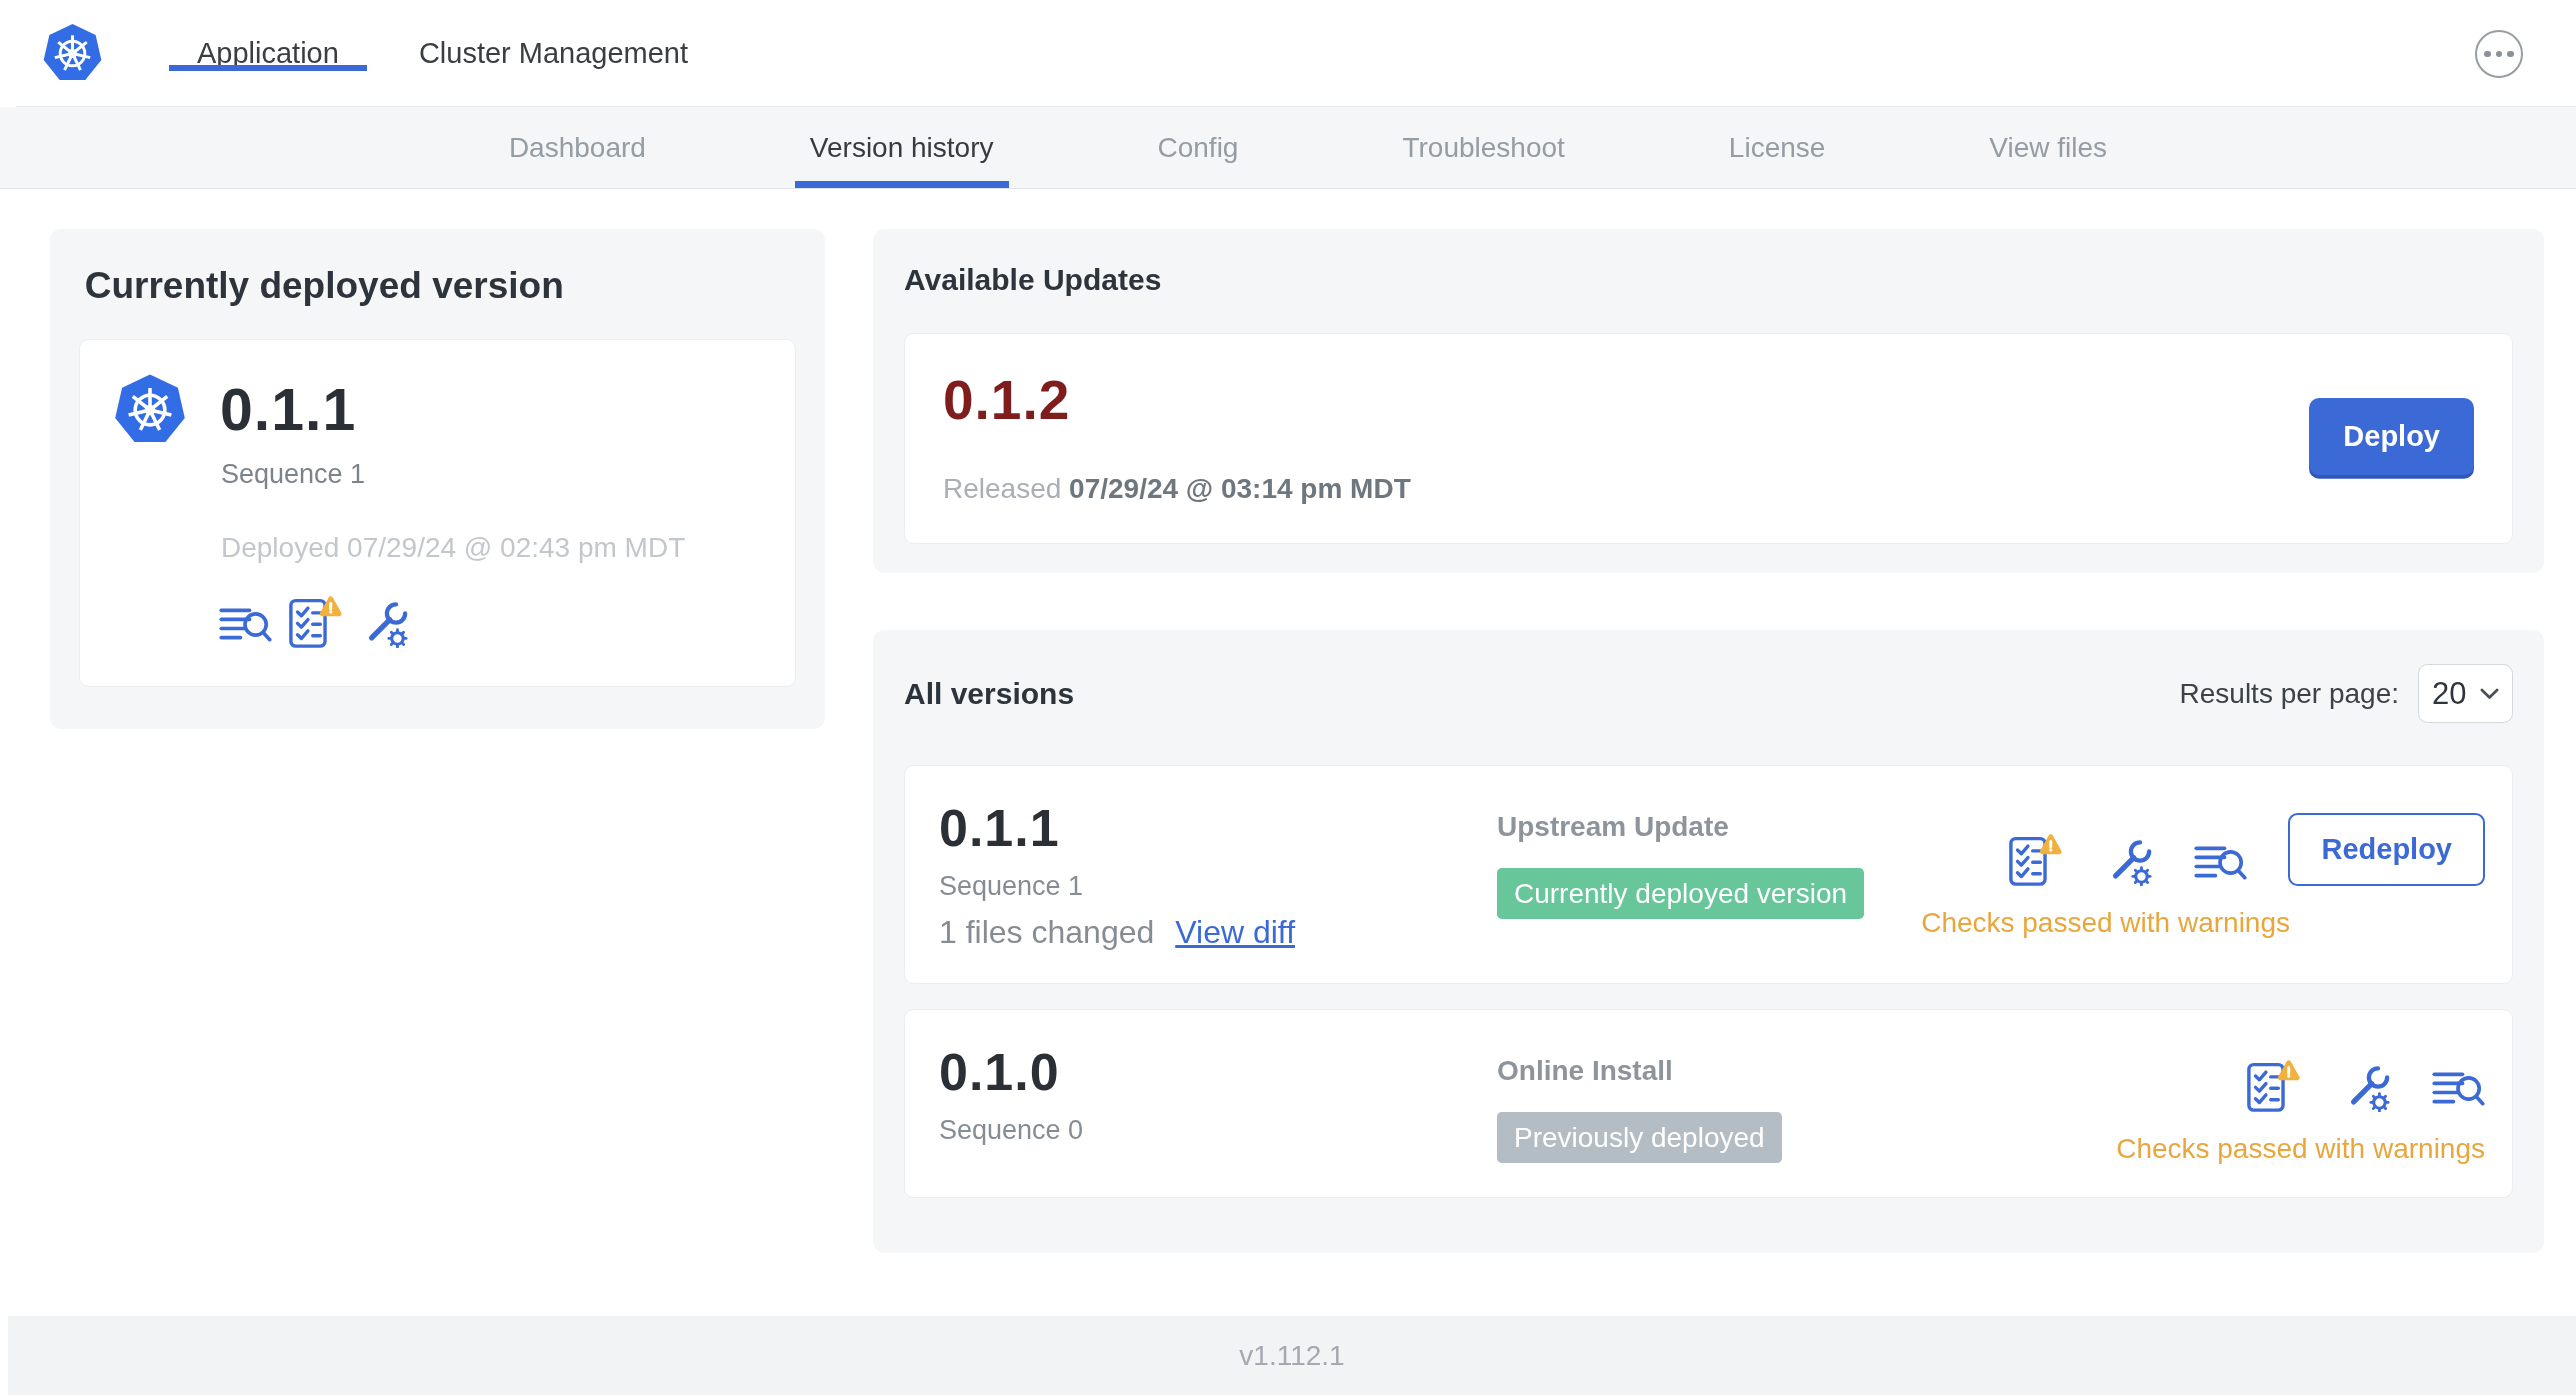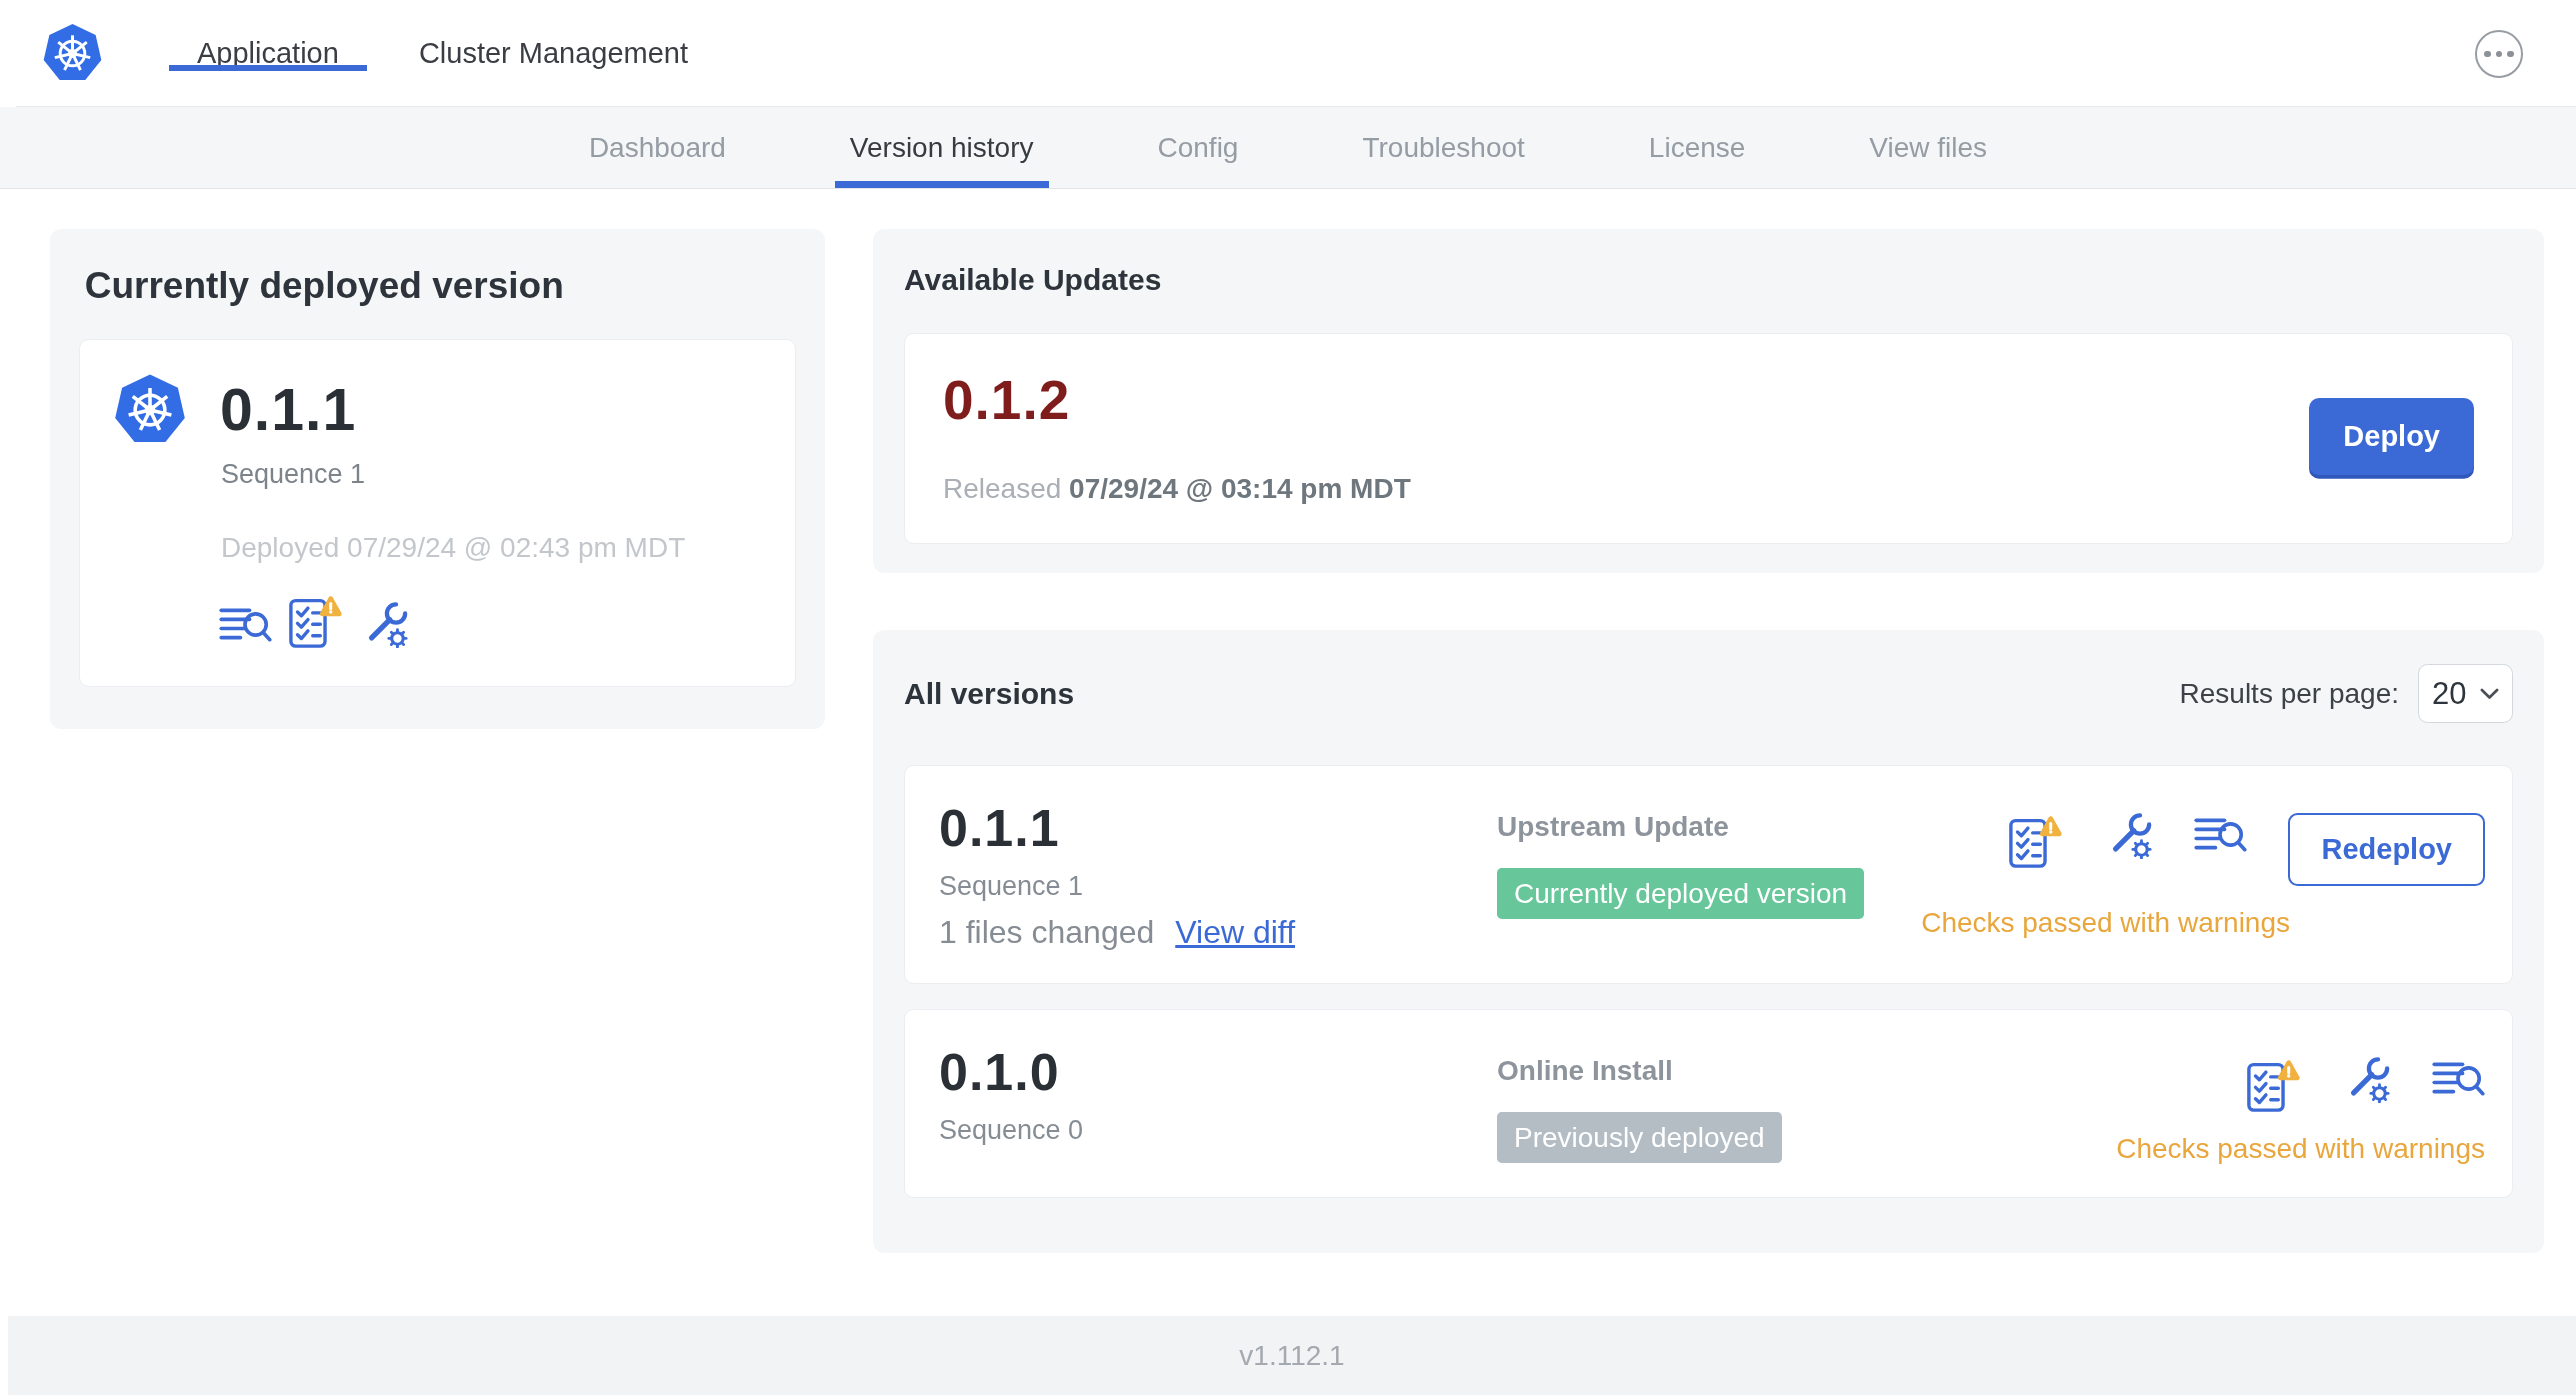--- a/index.html
+++ b/index.html
@@ -18,21 +18,21 @@
   .app-tab.active { font-weight:500; }
   .app-tab.active::after { content:""; position:absolute; left:11.5px; right:11.5px; bottom:-1.9px;
              height:6.7px; background:var(--accent,#3b6ad6); }
   .more-btn { position:absolute; right:53px; top:30px; width:48px; height:48px; border:2.9px solid #989da3;
               border-radius:50%; display:flex; align-items:center; justify-content:center; gap:4.8px; cursor:pointer; background:#fff; }
   .more-btn .dot { width:6.7px; height:6.7px; border-radius:50%; background:#8b9197; }
 
   
   .subnav { position:absolute; top:107px; left:0; right:0; height:82px; background:var(--panel_bg,#f4f6f8);
             border-bottom:1.9px solid #e3e6e9; display:flex; justify-content:center; gap:124px; z-index:4; }
-  .subnav-tab { position:relative; display:flex; align-items:center; font-size:28px; color:#959ca4; cursor:pointer; }
+  .subnav-tab { position:relative; display:flex; align-items:center; font-size:28px; color:#959ca4; cursor:pointer;margin-left:40px; }
   .subnav-tab.active { color:#363b41; font-weight:500; }
   .subnav-tab.active::after { content:""; position:absolute; left:-15.3px; right:-15.3px; bottom:0;
             height:6.7px; background:var(--accent,#3b6ad6); }
 
   
   .content { position:absolute; top:189px; left:0; right:0; bottom:80px; background:#fff;
              padding:40px 32px 0 50px; display:flex; gap:48px; align-items:flex-start; }
   .panel { background:var(--panel_bg,#f4f6f8); border-radius:11.5px; }
   .card  { background:#fff; border:1px solid #ebedf0; border-radius:9.5px; }
 
@@ -74,21 +74,21 @@
   .v-seq { margin-top:13.4px; font-size:27px; color:#858c94; }
   .v-files { margin-top:11.5px; display:flex; align-items:center; gap:21px; font-size:32px; color:#858c94; }
   .link { color:var(--accent,#3b6ad6); font-weight:500; text-decoration:underline; cursor:pointer; }
   .v-mid { padding-top:13.4px; }
   .v-source { font-size:28px; font-weight:700; color:#8d949b; }
   .badge { display:inline-block; margin-top:25px; padding:9.5px 17px; border-radius:4.8px;
            font-size:28px; color:#fff; }
   .badge.green { background:var(--green_badge,#67c69a); }
   .badge.gray  { background:var(--gray_badge,#b4bdc4); }
   .v-right { padding-top:15.3px; display:flex; flex-direction:column; align-items:flex-end; }
-  .v-actions { display:flex; align-items:flex-start; gap:41px; }
+  .v-actions { display:flex; align-items:flex-end; gap:41px; }
   .icon-btn { display:inline-flex; color:var(--accent,#3b6ad6); cursor:pointer; }
   .btn-outline { background:#fff; color:var(--accent,#3b6ad6); font-family:inherit; font-size:29px; font-weight:700;
                  border:2.9px solid var(--accent,#3b6ad6); border-radius:9.5px; height:73px; padding:0 31px; cursor:pointer; }
   .v-status { margin-top:21px; font-size:28px; color:var(--warning,#e8a63c); }
   .v-status.offset { margin-right:195px; }
 
   
   .app-footer { position:absolute; left:8px; right:0; bottom:0; height:80px; background:#f1f3f5;
                 display:flex; align-items:center; justify-content:center; font-size:28px; color:#a3a9af; }
 

